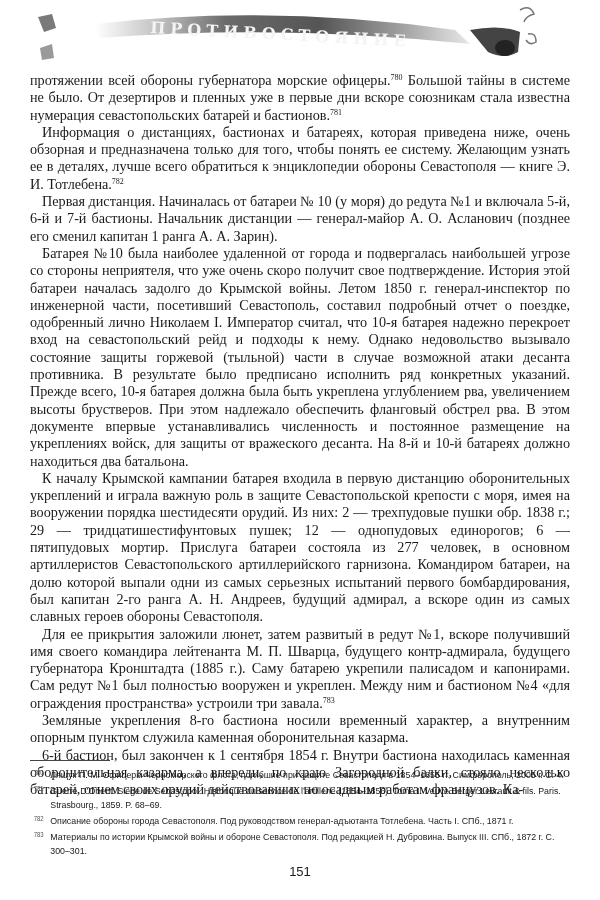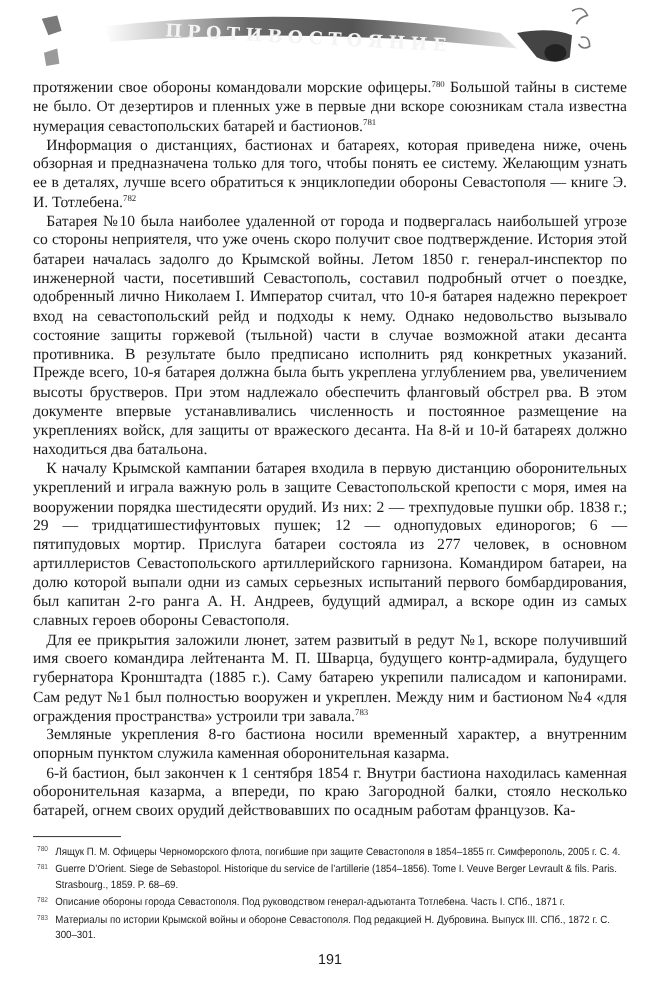--- a/index.html
+++ b/index.html
@@ -42,31 +42,32 @@
     <path d="M40,48 L52,44 L54,58 L42,60 Z" fill="#9a9a9a"></path>
     <path d="M470,30 Q500,24 520,32 L518,52 Q505,60 488,52 Z" fill="#444"></path>
     <ellipse cx="505" cy="48" rx="10" ry="8" fill="#222"></ellipse>
     <path d="M520,10 q10,-6 14,4 q-8,2 -10,8" stroke="#777" fill="none" stroke-width="1.5"></path>
     <path d="M528,34 q8,-2 8,8 q-6,4 -10,-2" stroke="#777" fill="none" stroke-width="1.5"></path>
   </svg>
   <div class="banner-title">ПРОТИВОСТОЯНИЕ</div>
 </div>
 
 <div class="content">
-  <p class="first"><span>протяжении свое обороны командовали морские офицеры.</span><sup>780</sup><span> Большой тайны в системе не было. От дезертиров и пленных уже в первые дни вскоре союзникам стала известна нумерация севастопольских батарей и бастионов.</span><sup>781</sup></p>
+  <p class="first"><span>протяжении всей обороны губернатора морские офицеры.</span><sup>780</sup><span> Большой тайны в системе не было. От дезертиров и пленных уже в первые дни вскоре союзникам стала известна нумерация севастопольских батарей и бастионов.</span><sup>781</sup></p>
   <p><span>Информация о дистанциях, бастионах и батареях, которая приведена ниже, очень обзорная и предназначена только для того, чтобы понять ее систему. Желающим узнать ее в деталях, лучше всего обратиться к энциклопедии обороны Севастополя — книге Э. И. Тотлебена.</span><sup>782</sup></p>
+  <p><span>Первая дистанция. Начиналась от батареи № 10 (у моря) до редута №1 и включала 5-й, 6-й и 7-й бастионы. Начальник дистанции — генерал-майор А. О. Асланович (позднее его сменил капитан 1 ранга А. А. Зарин).</span></p>
   <p><span>Батарея №10 была наиболее удаленной от города и подвергалась наибольшей угрозе со стороны неприятеля, что уже очень скоро получит свое подтверждение. История этой батареи началась задолго до Крымской войны. Летом 1850 г. генерал-инспектор по инженерной части, посетивший Севастополь, составил подробный отчет о поездке, одобренный лично Николаем I. Император считал, что 10-я батарея надежно перекроет вход на севастопольский рейд и подходы к нему. Однако недовольство вызывало состояние защиты горжевой (тыльной) части в случае возможной атаки десанта противника. В результате было предписано исполнить ряд конкретных указаний. Прежде всего, 10-я батарея должна была быть укреплена углублением рва, увеличением высоты брустверов. При этом надлежало обеспечить фланговый обстрел рва. В этом документе впервые устанавливались численность и постоянное размещение на укреплениях войск, для защиты от вражеского десанта. На 8-й и 10-й батареях должно находиться два батальона.</span></p>
   <p><span>К началу Крымской кампании батарея входила в первую дистанцию оборонительных укреплений и играла важную роль в защите Севастопольской крепости с моря, имея на вооружении порядка шестидесяти орудий. Из них: 2 — трехпудовые пушки обр. 1838 г.; 29 — тридцатишестифунтовых пушек; 12 — однопудовых единорогов; 6 — пятипудовых мортир. Прислуга батареи состояла из 277 человек, в основном артиллеристов Севастопольского артиллерийского гарнизона. Командиром батареи, на долю которой выпали одни из самых серьезных испытаний первого бомбардирования, был капитан 2-го ранга А. Н. Андреев, будущий адмирал, а вскоре один из самых славных героев обороны Севастополя.</span></p>
   <p><span>Для ее прикрытия заложили люнет, затем развитый в редут №1, вскоре получивший имя своего командира лейтенанта М. П. Шварца, будущего контр-адмирала, будущего губернатора Кронштадта (1885 г.). Саму батарею укрепили палисадом и капонирами. Сам редут №1 был полностью вооружен и укреплен. Между ним и бастионом №4 «для ограждения пространства» устроили три завала.</span><sup>783</sup></p>
   <p><span>Земляные укрепления 8-го бастиона носили временный характер, а внутренним опорным пунктом служила каменная оборонительная казарма.</span></p>
   <p><span>6-й бастион, был закончен к 1 сентября 1854 г. Внутри бастиона находилась каменная оборонительная казарма, а впереди, по краю Загородной балки, стояло несколько батарей, огнем своих орудий действовавших по осадным работам французов. Ка-</span></p>
 </div>
 
 <div class="rule"></div>
 
 <div class="footnotes">
   <div class="fn"><span class="fn-num">780</span><span>Лящук П. М. Офицеры Черноморского флота, погибшие при защите Севастополя в 1854–1855 гг. Симферополь, 2005 г. С. 4.</span></div>
   <div class="fn"><span class="fn-num">781</span><span>Guerre D’Orient. Siege de Sebastopol. Historique du service de l’artillerie (1854–1856). Tome I. Veuve Berger Levrault &amp; fils. Paris. Strasbourg., 1859. P. 68–69.</span></div>
   <div class="fn"><span class="fn-num">782</span><span>Описание обороны города Севастополя. Под руководством генерал-адъютанта Тотлебена. Часть I. СПб., 1871 г.</span></div>
   <div class="fn"><span class="fn-num">783</span><span>Материалы по истории Крымской войны и обороне Севастополя. Под редакцией Н. Дубровина. Выпуск III. СПб., 1872 г. С. 300–301.</span></div>
 </div>
 
-<div class="page-number">191</div>
+<div class="page-number">151</div>
 
 </body></html>

